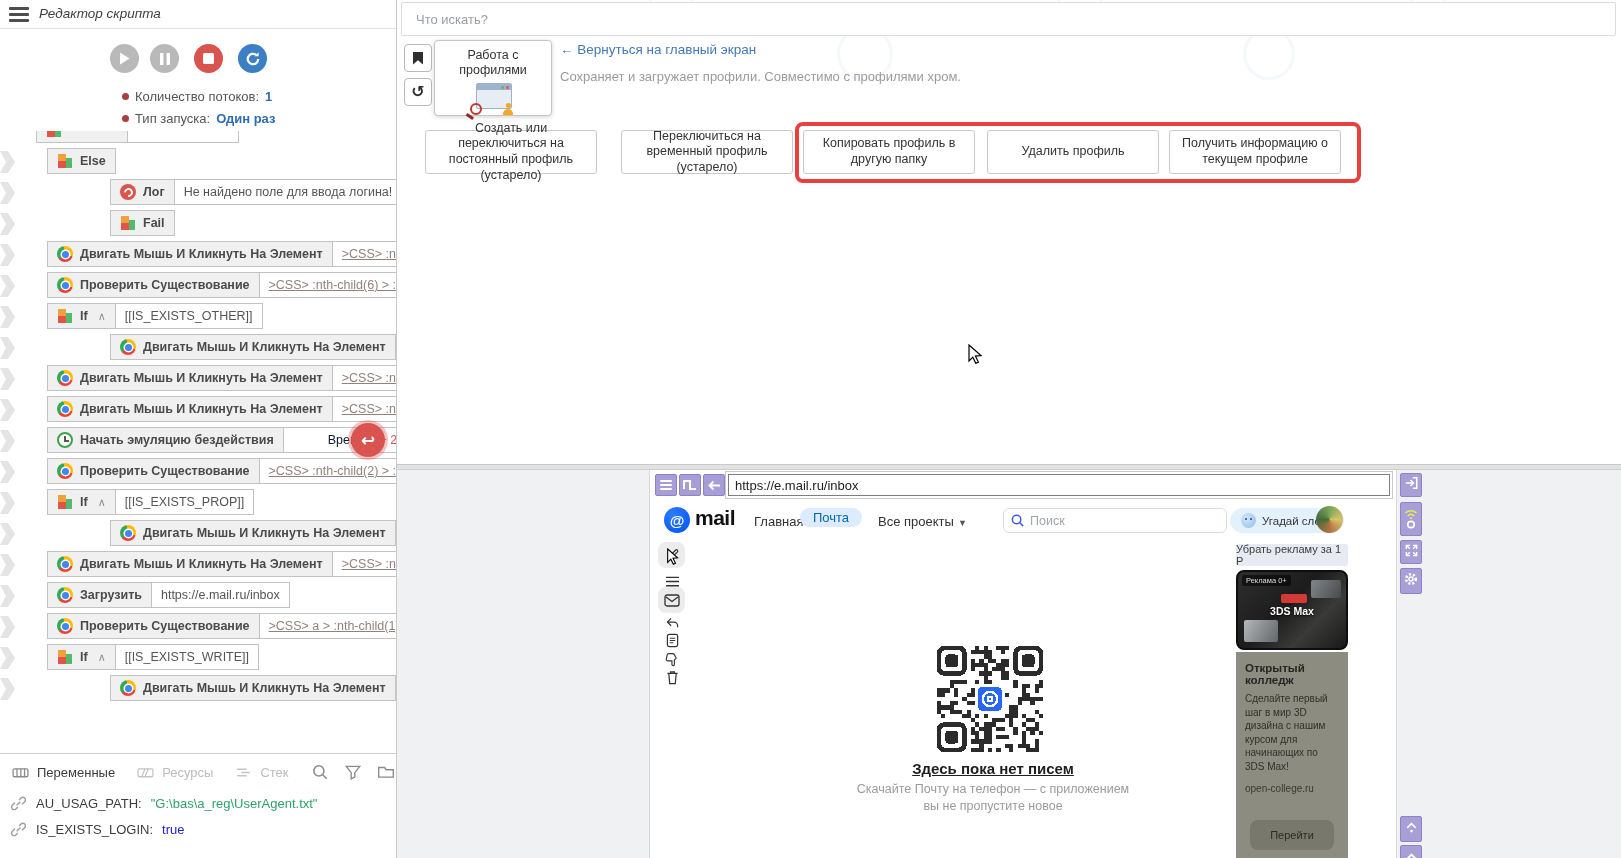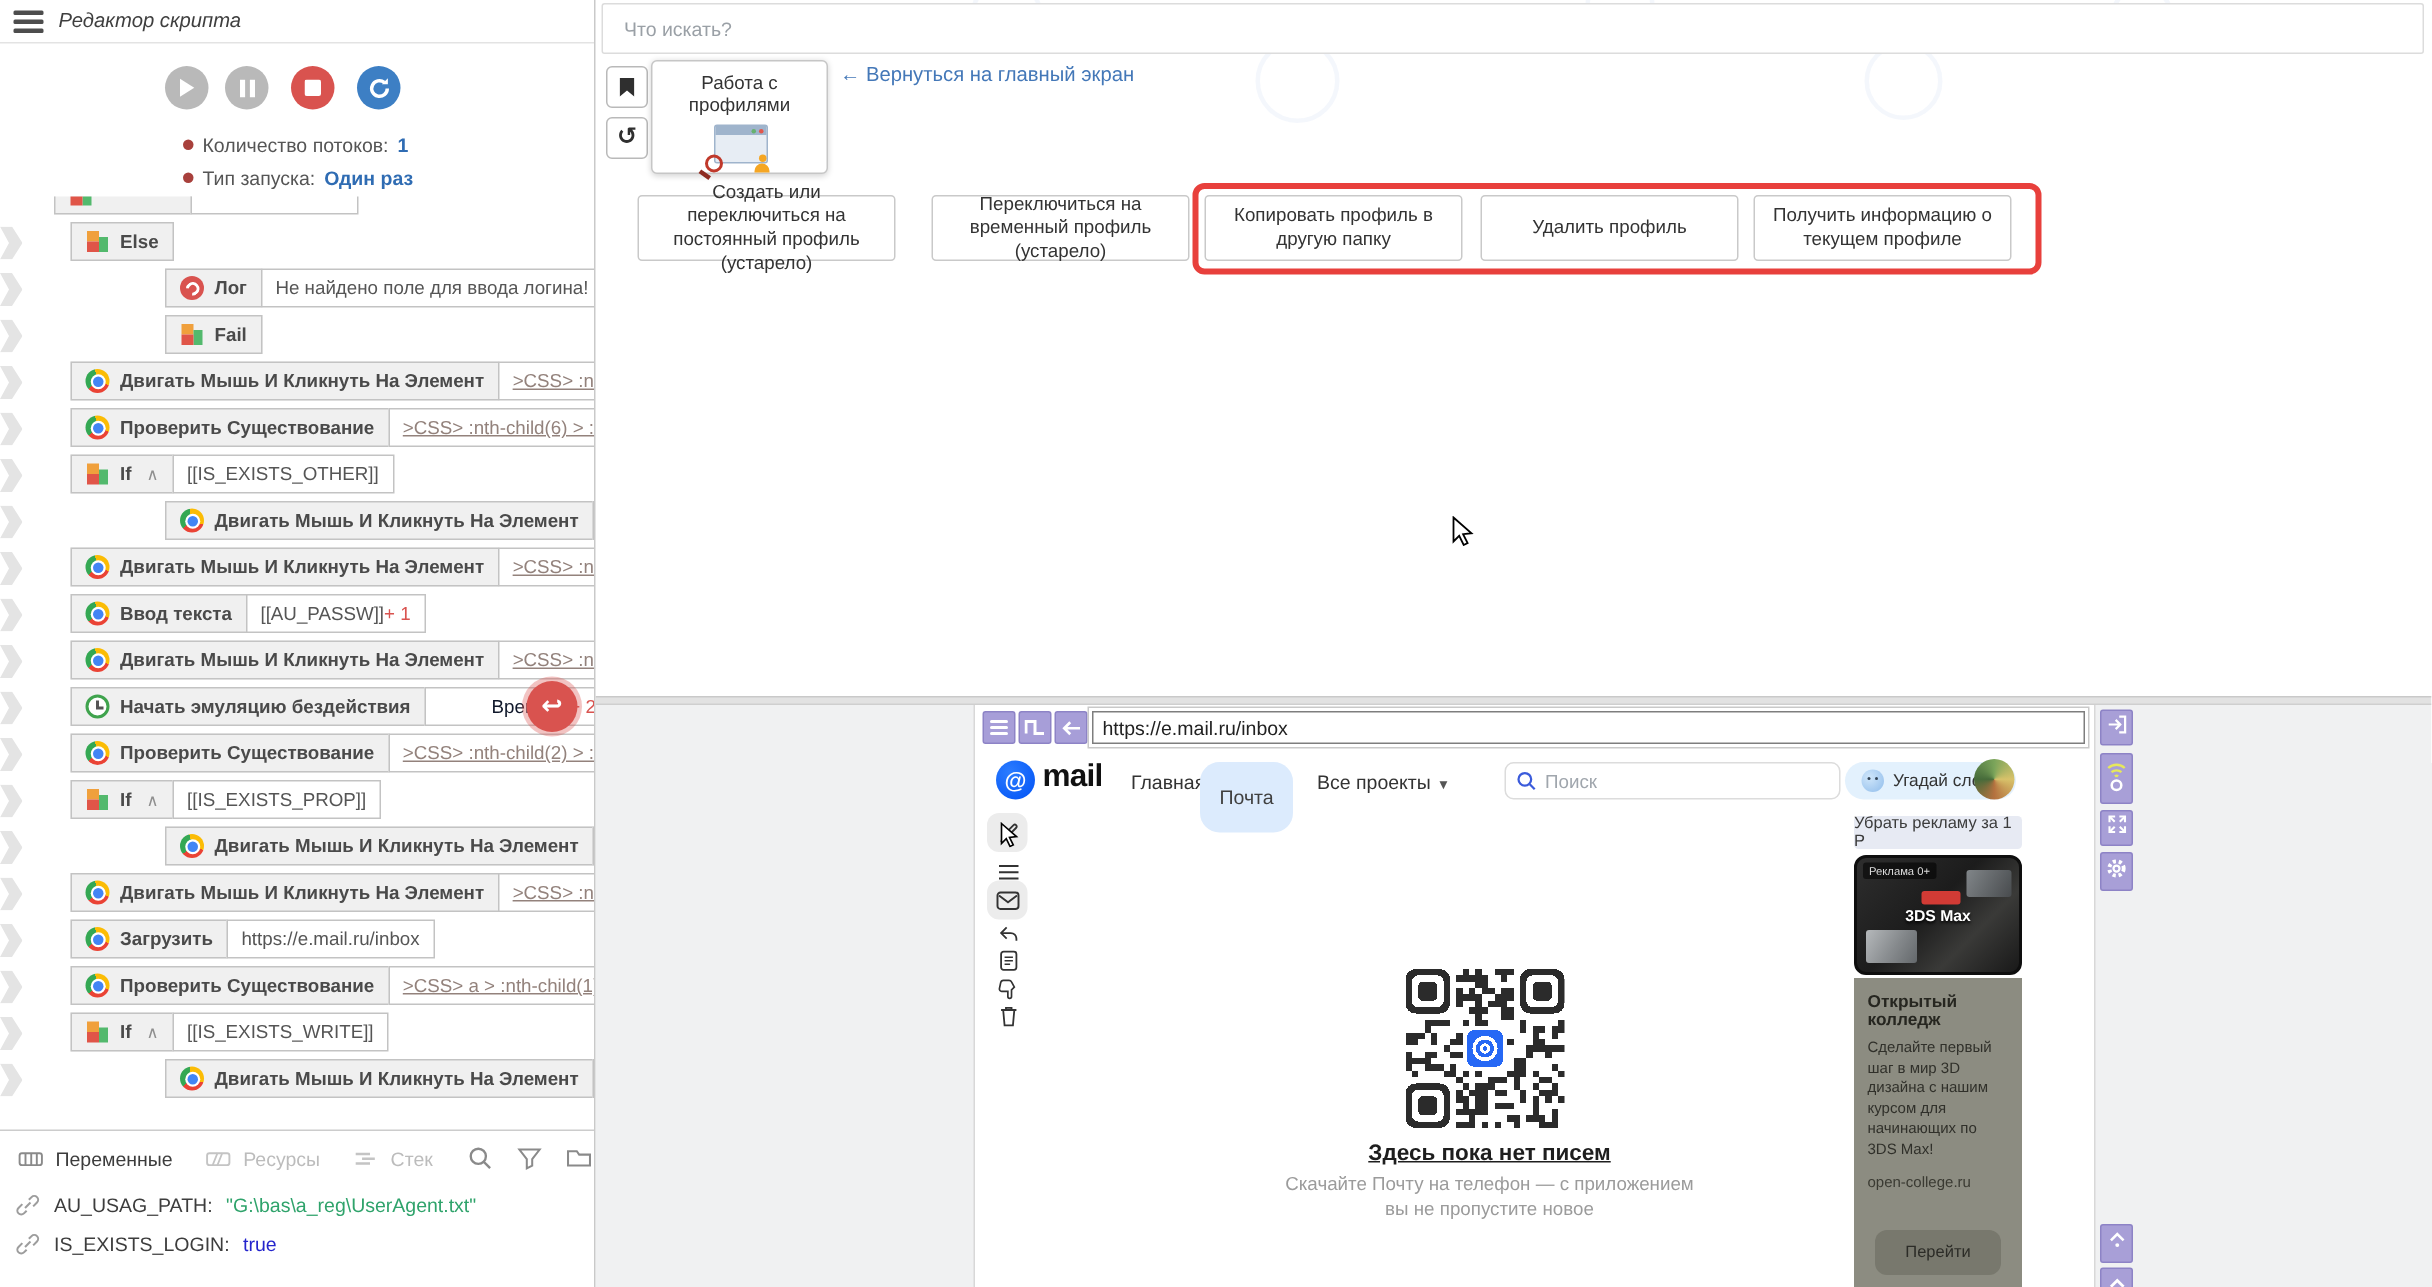--- a/index.html
+++ b/index.html
@@ -113,21 +113,21 @@
   .pbtn .bars{width:12px;}
   .pbtn .bars i{display:block;height:2px;background:#fff;margin:2px 0;border-radius:1px;}
   #url-input{position:absolute;left:78px;top:4px;width:662px;height:22px;border:1px solid #7e7e7e;outline:1px solid #c9c9c9;
     outline-offset:2px;font-size:13px;color:#222;padding:0 6px;font-family:inherit;background:#fff;}
   
   .mail-logo-at{position:absolute;left:14px;top:37px;width:26px;height:26px;border-radius:50%;
     background:radial-gradient(circle at 35% 30%,#2b7cff,#0052f5);color:#fff;font-size:15px;font-weight:700;
     display:flex;align-items:center;justify-content:center;}
   .mail-logo-txt{position:absolute;left:45px;top:36px;font-size:21px;font-weight:800;color:#111;letter-spacing:-.5px;}
   .mnav{position:absolute;font-size:13px;color:#333;cursor:pointer;}
-  .mnav.pill{background:#dcebfd;color:#404040;border-radius:13px;padding:16px 13px;}
+  .mnav.pill{background:#dcebfd;color:#0369a1;border-radius:13px;padding:2px 13px;}
   .mnav .dd{font-size:9px;color:#555;margin-left:4px;}
   #mail-search{position:absolute;left:353px;top:38px;width:224px;height:25px;border:1px solid #dcdcdc;border-radius:6px;
     font-size:12.5px;color:#555;padding:0 8px 0 26px;outline:none;font-family:inherit;background:#fff;}
   #mail-search::placeholder{color:#a0a6ad;}
   .msearch-q{position:absolute;left:360px;top:43px;width:15px;height:15px;z-index:2;}
   #guess-pill{position:absolute;left:580px;top:38px;height:25px;border-radius:13px;background:#e3f1fd;display:flex;
     align-items:center;gap:6px;padding:0 11px;font-size:11.5px;color:#333;cursor:pointer;}
   .guess-emoji{width:15px;height:15px;border-radius:50%;background:radial-gradient(circle at 35% 35%,#cfe6fa,#8fbceb);position:relative;}
   .guess-emoji::after{content:"";position:absolute;left:4px;top:5px;width:2px;height:2px;border-radius:50%;
     background:#345;box-shadow:5px 0 0 #345;}
@@ -288,31 +288,20 @@
         <span class="abox par"></span>
       </div>
       <div class="arow ind1">
         <span class="row-chev"></span>
         <span class="abox lab">
           <span class="ic ic-chrome"></span>
           <span>Двигать Мышь И Кликнуть На Элемент</span>
         </span>
         <span class="abox par">
           <span class="p-sel">&gt;CSS&gt; :nth-child(2) &gt; :n</span>
-        </span>
-      </div>
-      <div class="arow ind1">
-        <span class="row-chev"></span>
-        <span class="abox lab">
-          <span class="ic ic-chrome"></span>
-          <span>Ввод текста</span>
-        </span>
-        <span class="abox par">
-          <span class="p-plain">[[AU_PASSW]]</span>
-          <span class="p-red"> + 1</span>
         </span>
       </div>
       <div class="arow ind1">
         <span class="row-chev"></span>
         <span class="abox lab">
           <span class="ic ic-chrome"></span>
           <span>Двигать Мышь И Кликнуть На Элемент</span>
         </span>
         <span class="abox par">
           <span class="p-sel">&gt;CSS&gt; :nth-child(1) &gt; :n</span>
@@ -494,20 +483,21 @@
   <div id="action-card">
     <div class="ttl">Работа с профилями</div>
     <div class="card-art">
       <span class="card-win"></span>
       <span class="card-mag"></span>
       <span class="card-person"></span>
     </div>
   </div>
 
   <a id="back-link">← Вернуться на главный экран</a>
+  <div id="ws-desc">Сохраняет и загружает профили. Совместимо с профилями хром.</div>
 
   <div>
       <div class="ws-btn" style="left: 28px;">Создать или переключиться на постоянный профиль (устарело)</div>
       <div class="ws-btn" style="left: 224px;">Переключиться на временный профиль (устарело)</div>
       <div class="ws-btn" style="left: 406px;">Копировать профиль в другую папку</div>
       <div class="ws-btn" style="left: 590px;">Удалить профиль</div>
       <div class="ws-btn" style="left: 772px;">Получить информацию о текущем профиле</div>
     </div>
   <div id="red-box"></div>
 

